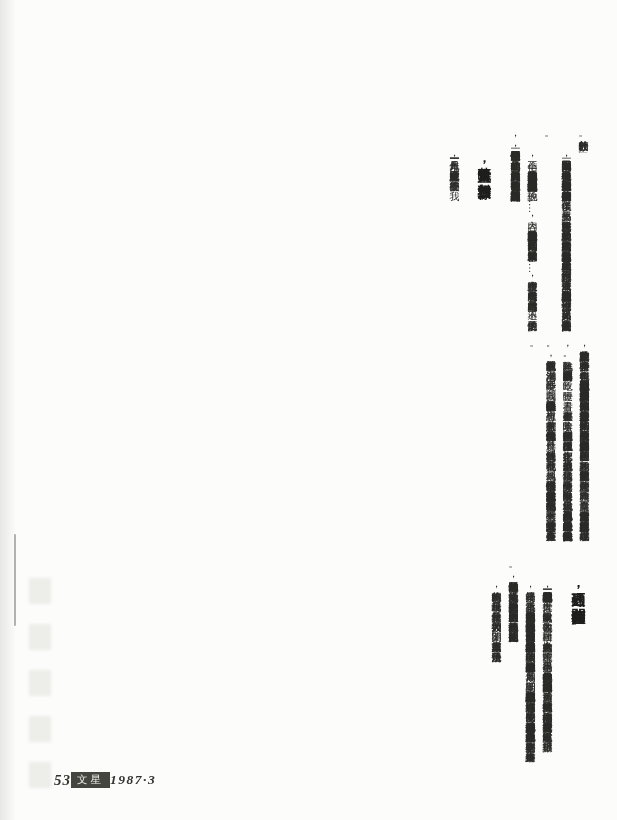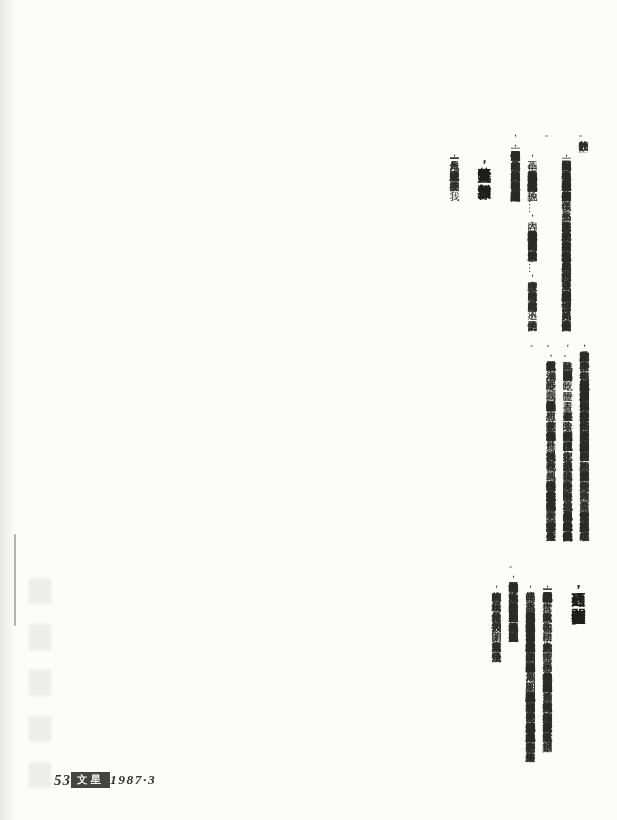--- a/index.html
+++ b/index.html
@@ -62,21 +62,21 @@
     left:54px;top:771px;
     display:flex;align-items:center;
     height:18px;
   }
   #page-number{
     font-size:15px;font-weight:bold;font-style:italic;
     color:#33332f;letter-spacing:1px;
   }
   #magazine-logo{
     background:#45453f;color:#f4f4ef;
-    font-size:10.5px;font-weight:bold;
+    font-size:10.5px;font-weight:normal;
     padding:2px 6px 3px 6px;
     letter-spacing:3px;
     line-height:11px;
   }
   #issue-date{
     font-size:13.5px;font-weight:bold;font-style:italic;
     color:#33332f;letter-spacing:1.5px;
   }
   
   #edge-shade{

